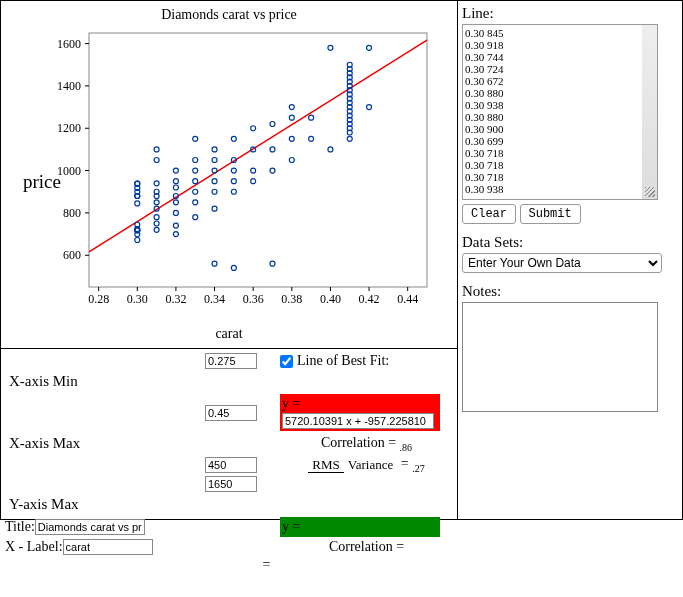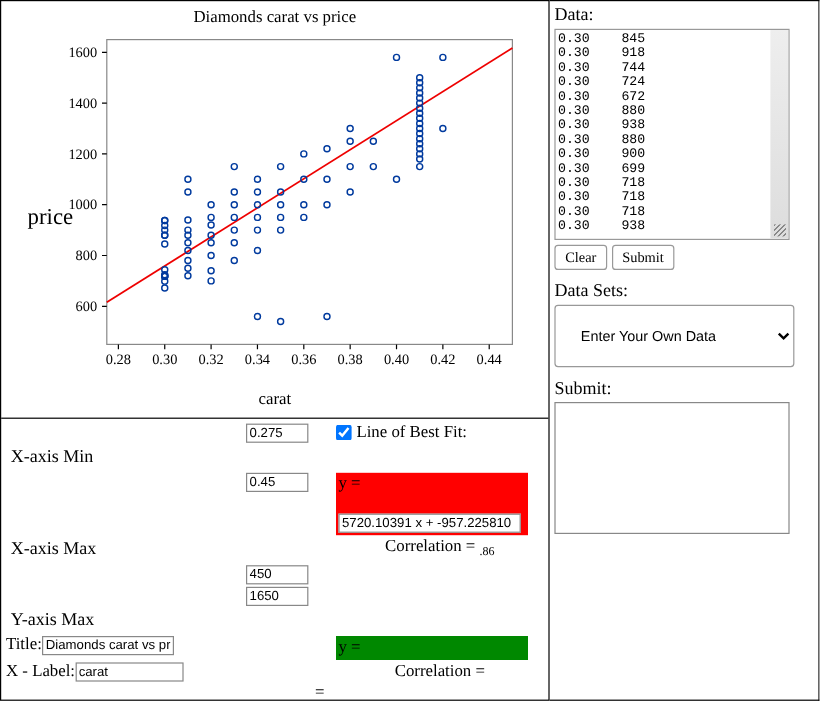--- a/index.html
+++ b/index.html
@@ -1,41 +1,41 @@
 <!DOCTYPE html>
 <html><head>
 <meta charset="utf-8">
 <style>
 *{box-sizing:border-box;margin:0;padding:0}
 body{font-family:"Times New Roman",serif;font-size:14px;background:#fff;width:683px;height:597px;position:relative;color:#000}
-.main{display:flex;width:683px;height:584px}
+.main{display:flex;width:683px;height:520px}
 .left{width:458px;border:1px solid #000}
 .right{width:225px;border:1px solid #000;border-left:none;padding:4px}
 .chart-area{width:456px;height:348px;position:relative;border-bottom:1px solid #000}
 .controls{padding:4px;position:relative;height:248px}
 .lbl{display:block;margin:2px 4px;font-size:15px}
-.row{display:flex;margin-bottom:2px}
+.row{display:flex;align-items:center;margin-bottom:2px}
 .col1{width:200px}
 .col2{width:75px}
 .col3{flex:1}
 input[type=text]{font-family:Arial,sans-serif;font-size:11px;padding:1px 2px;border:1px solid #888;background:#fff}
 input.num{width:52px}
 textarea{font-family:Arial,sans-serif;font-size:11px;border:1px solid #888;resize:none;background:#fff}
-button{font-family:Liberation Serif, serif;font-size:12px;padding:2px 8px;background:#fff;border:1px solid #999;border-radius:3px;cursor:pointer}
-select{font-family:Arial,sans-serif;font-size:12px;width:200px;border:1px solid #999;border-radius:3px;background:#fff;padding:17px}
+button{font-family:Liberation Mono, monospace;font-size:12px;padding:2px 8px;background:#fff;border:1px solid #999;border-radius:3px;cursor:pointer}
+select{font-family:Arial,sans-serif;font-size:12px;width:200px;border:1px solid #999;border-radius:3px;background:#fff;padding:1px}
 .eqred{background:#f00;color:#000;padding:2px;width:160px}
 .eqgrn{background:#080;color:#000;padding:2px;width:160px}
-.eqbox{background:#fff;border:1px solid #888;font-family:Arial,sans-serif;font-size:11px;padding:1px 2px;width:152px;margin-top:16px}
+.eqbox{background:#fff;border:1px solid #888;font-family:Arial,sans-serif;font-size:11px;padding:1px 2px;width:152px;margin-top:1px}
 .frac{display:inline-block;text-align:center;vertical-align:middle;font-size:13px}
 .frac .t{border-bottom:1px solid #000;padding:0 4px}
 .frac .b{padding:0 4px}
 .sub{font-size:10px;vertical-align:sub}
 .datasec{margin-bottom:10px}
 .datasec .h{font-size:15px;margin-bottom:2px}
-.databox{width:196px;height:176px;overflow:hidden;font-family:Liberation Mono, monospace;font-size:11px;padding:2px;white-space:pre;line-height:12px;border:1px solid #999;background:#fff;position:relative}
+.databox{width:196px;height:176px;overflow:hidden;font-family:Liberation Serif, serif;font-size:11px;padding:2px;white-space:pre;line-height:12px;border:1px solid #999;background:#fff;position:relative}
 .scroll-ind{position:absolute;right:0;top:0;bottom:0;width:15px;background:linear-gradient(#eee,#ddd)}
 .scroll-ind::after{content:'';position:absolute;bottom:2px;right:2px;width:10px;height:10px;background:repeating-linear-gradient(135deg,#888,#888 1px,transparent 1px,transparent 3px)}
 .plot-title{position:absolute;top:6px;left:0;right:0;text-align:center;font-size:14px}
 .ylabel{position:absolute;left:22px;top:170px;font-size:19px}
 .xlabel{position:absolute;bottom:6px;left:0;right:0;text-align:center;font-size:14px}
 svg{position:absolute;top:22px;left:46px}
 .cb{vertical-align:middle;margin-right:4px}
 </style>
 </head>
 <body>
@@ -195,20 +195,24 @@
     <div class="row">
       <div class="col1">
             <span class="lbl">X-axis Max</span>
           </div>
       <div class="col2"></div>
       <div class="col3" style="text-align:center"><span>Correlation =</span> <span class="sub">.86</span></div>
     </div>
     <div class="row">
       <div class="col1"></div>
       <div class="col2"><input type="text" class="num" value="450" style=""></div>
+      <div class="col3" style="text-align:center">
+        <span class="frac"><span class="t">RMS</span><span class="b">Variance</span></span>
+        <span>=</span> <span class="sub">.27</span>
+      </div>
     </div>
     <div class="row">
       <div class="col1"></div>
       <div class="col2"><input type="text" class="num" value="1650" style=""></div>
     </div>
     <div class="row">
       <div class="col1">
             <span class="lbl">Y-axis Max</span>
           </div>
       <div class="col2"></div>
@@ -233,21 +237,21 @@
       <div class="col2"></div>
       <div class="col3" style="text-align:center">
         
         <span>=</span>
       </div>
     </div>
   </div>
 </div>
 <div class="right">
   <div class="datasec">
-    <div class="h">Data:</div>
+    <div class="h">Line:</div>
     <div class="databox"><span>0.30	845
 0.30	918
 0.30	744
 0.30	724
 0.30	672
 0.30	880
 0.30	938
 0.30	880
 0.30	900
 0.30	699
@@ -258,17 +262,17 @@
     <div style="margin-top:4px">
       <button>Clear</button>
       <button>Submit</button>
     </div>
   </div>
   <div class="datasec">
     <div class="h">Data Sets:</div>
     <select><option>Enter Your Own Data</option></select>
   </div>
   <div class="datasec">
-    <div class="h">Submit:</div>
+    <div class="h">Notes:</div>
     <textarea style="width: 196px; height: 110px;"></textarea>
   </div>
 </div>
 </div>
 
 </body></html>

